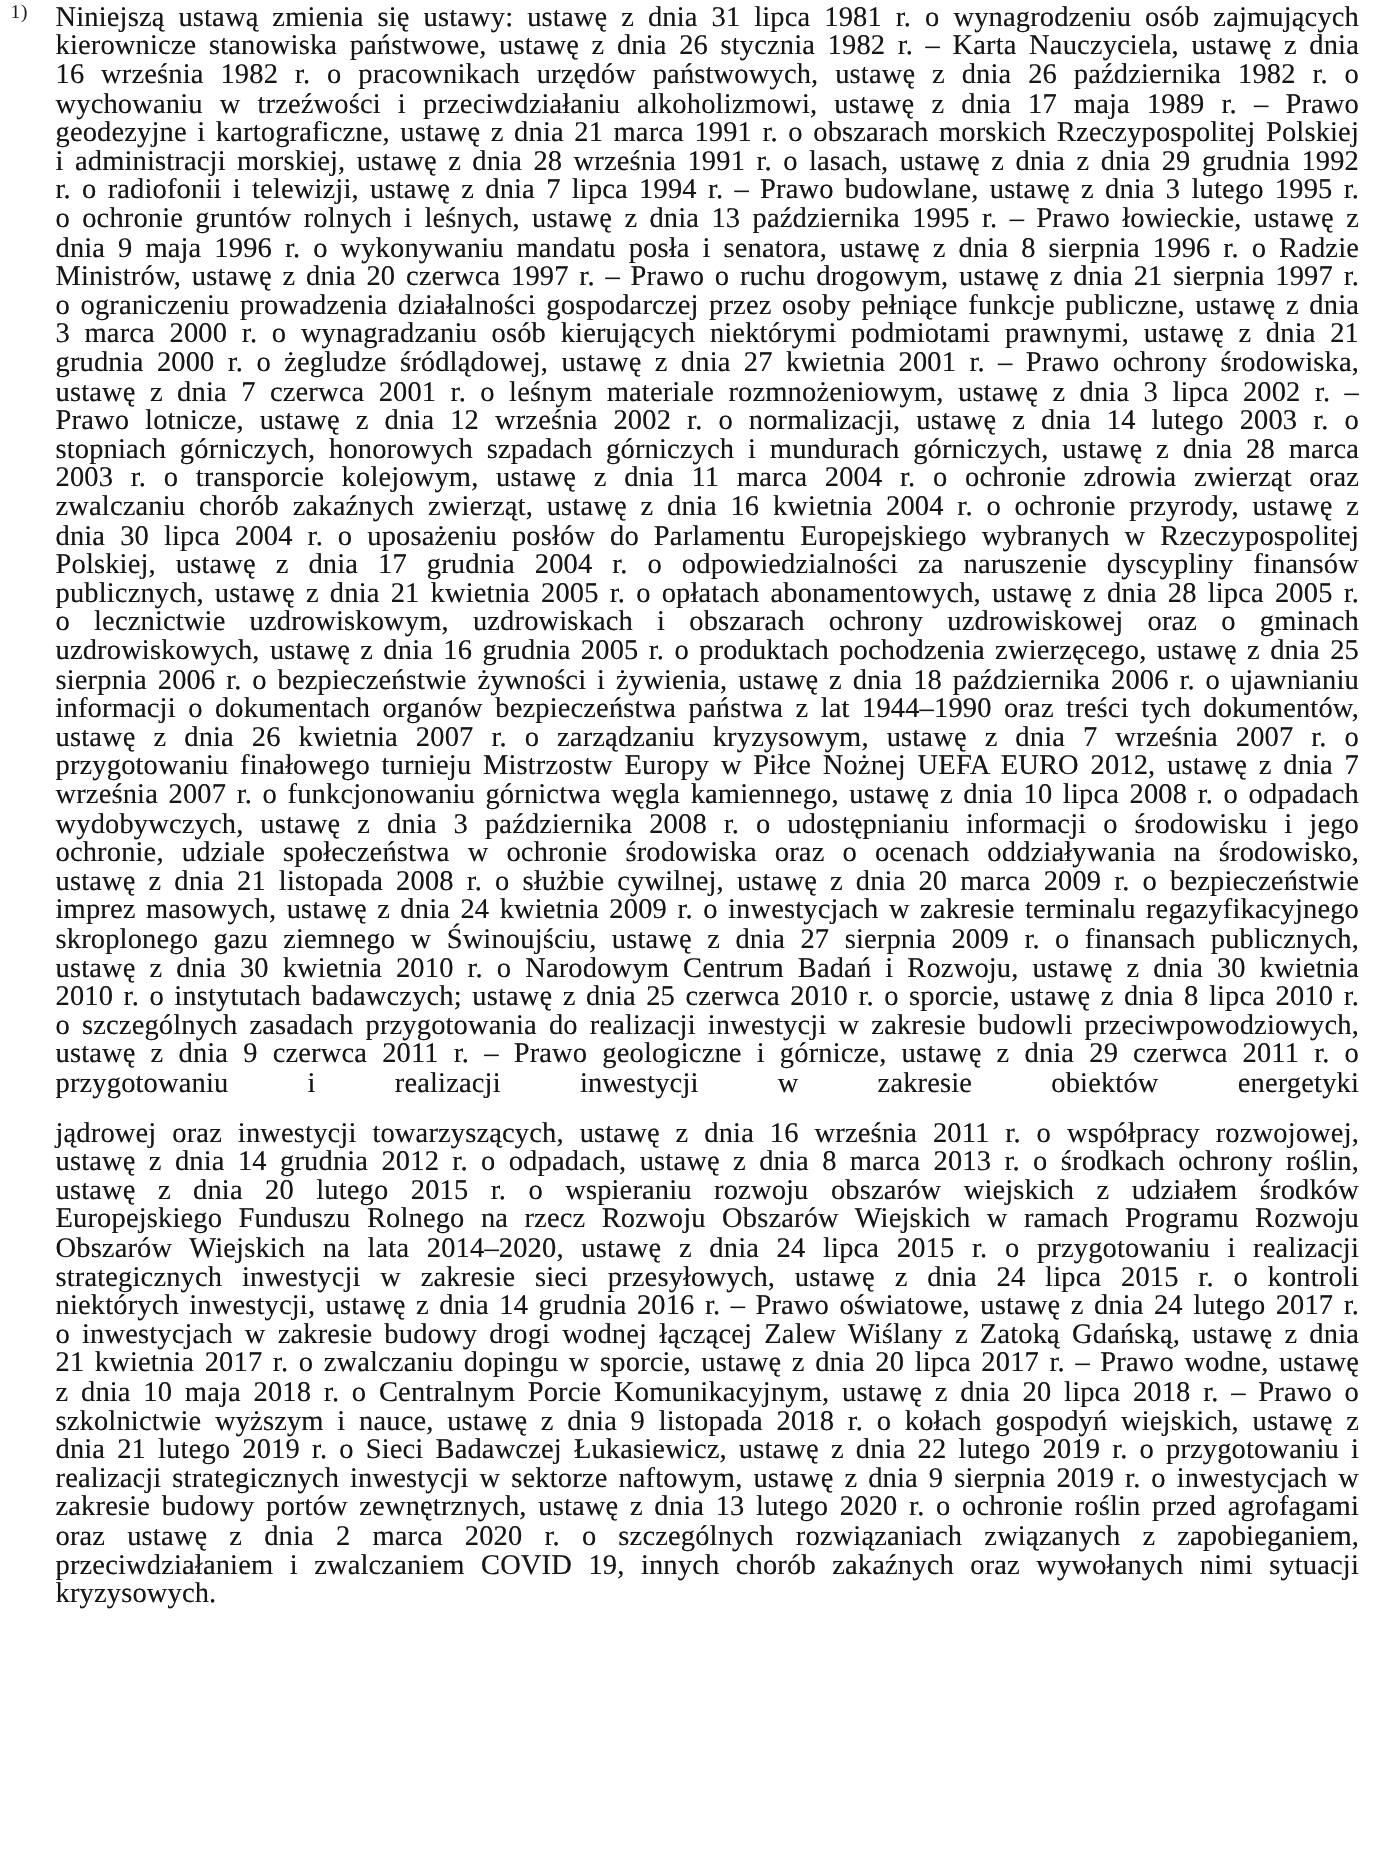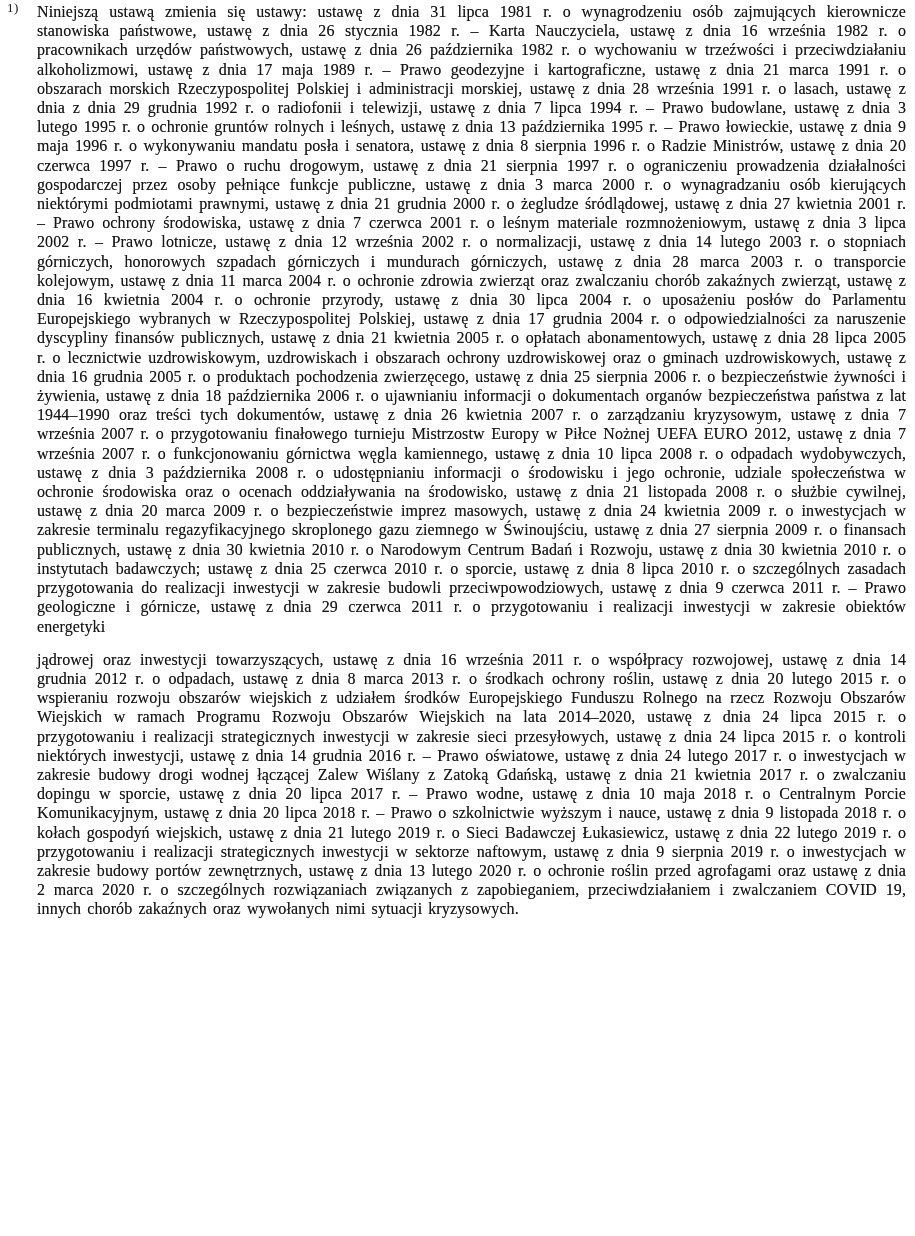--- a/index.html
+++ b/index.html
@@ -26,21 +26,21 @@
     color: #1a1a1a;
   }
   .footnote-body {
     position: absolute;
     top: 2px;
     left: 37px;
     right: 9px;
   }
   .para {
     margin: 0;
-    font-size: 16px;
+    font-size: 19px;
     line-height: 19.2px;
     text-align: justify;
     word-spacing: 2px;
     letter-spacing: 0.1px;
     color: #161616;
     
     text-shadow: 0 0 0.4px rgba(20,20,20,0.55);
   }
   
   .para-cut {

